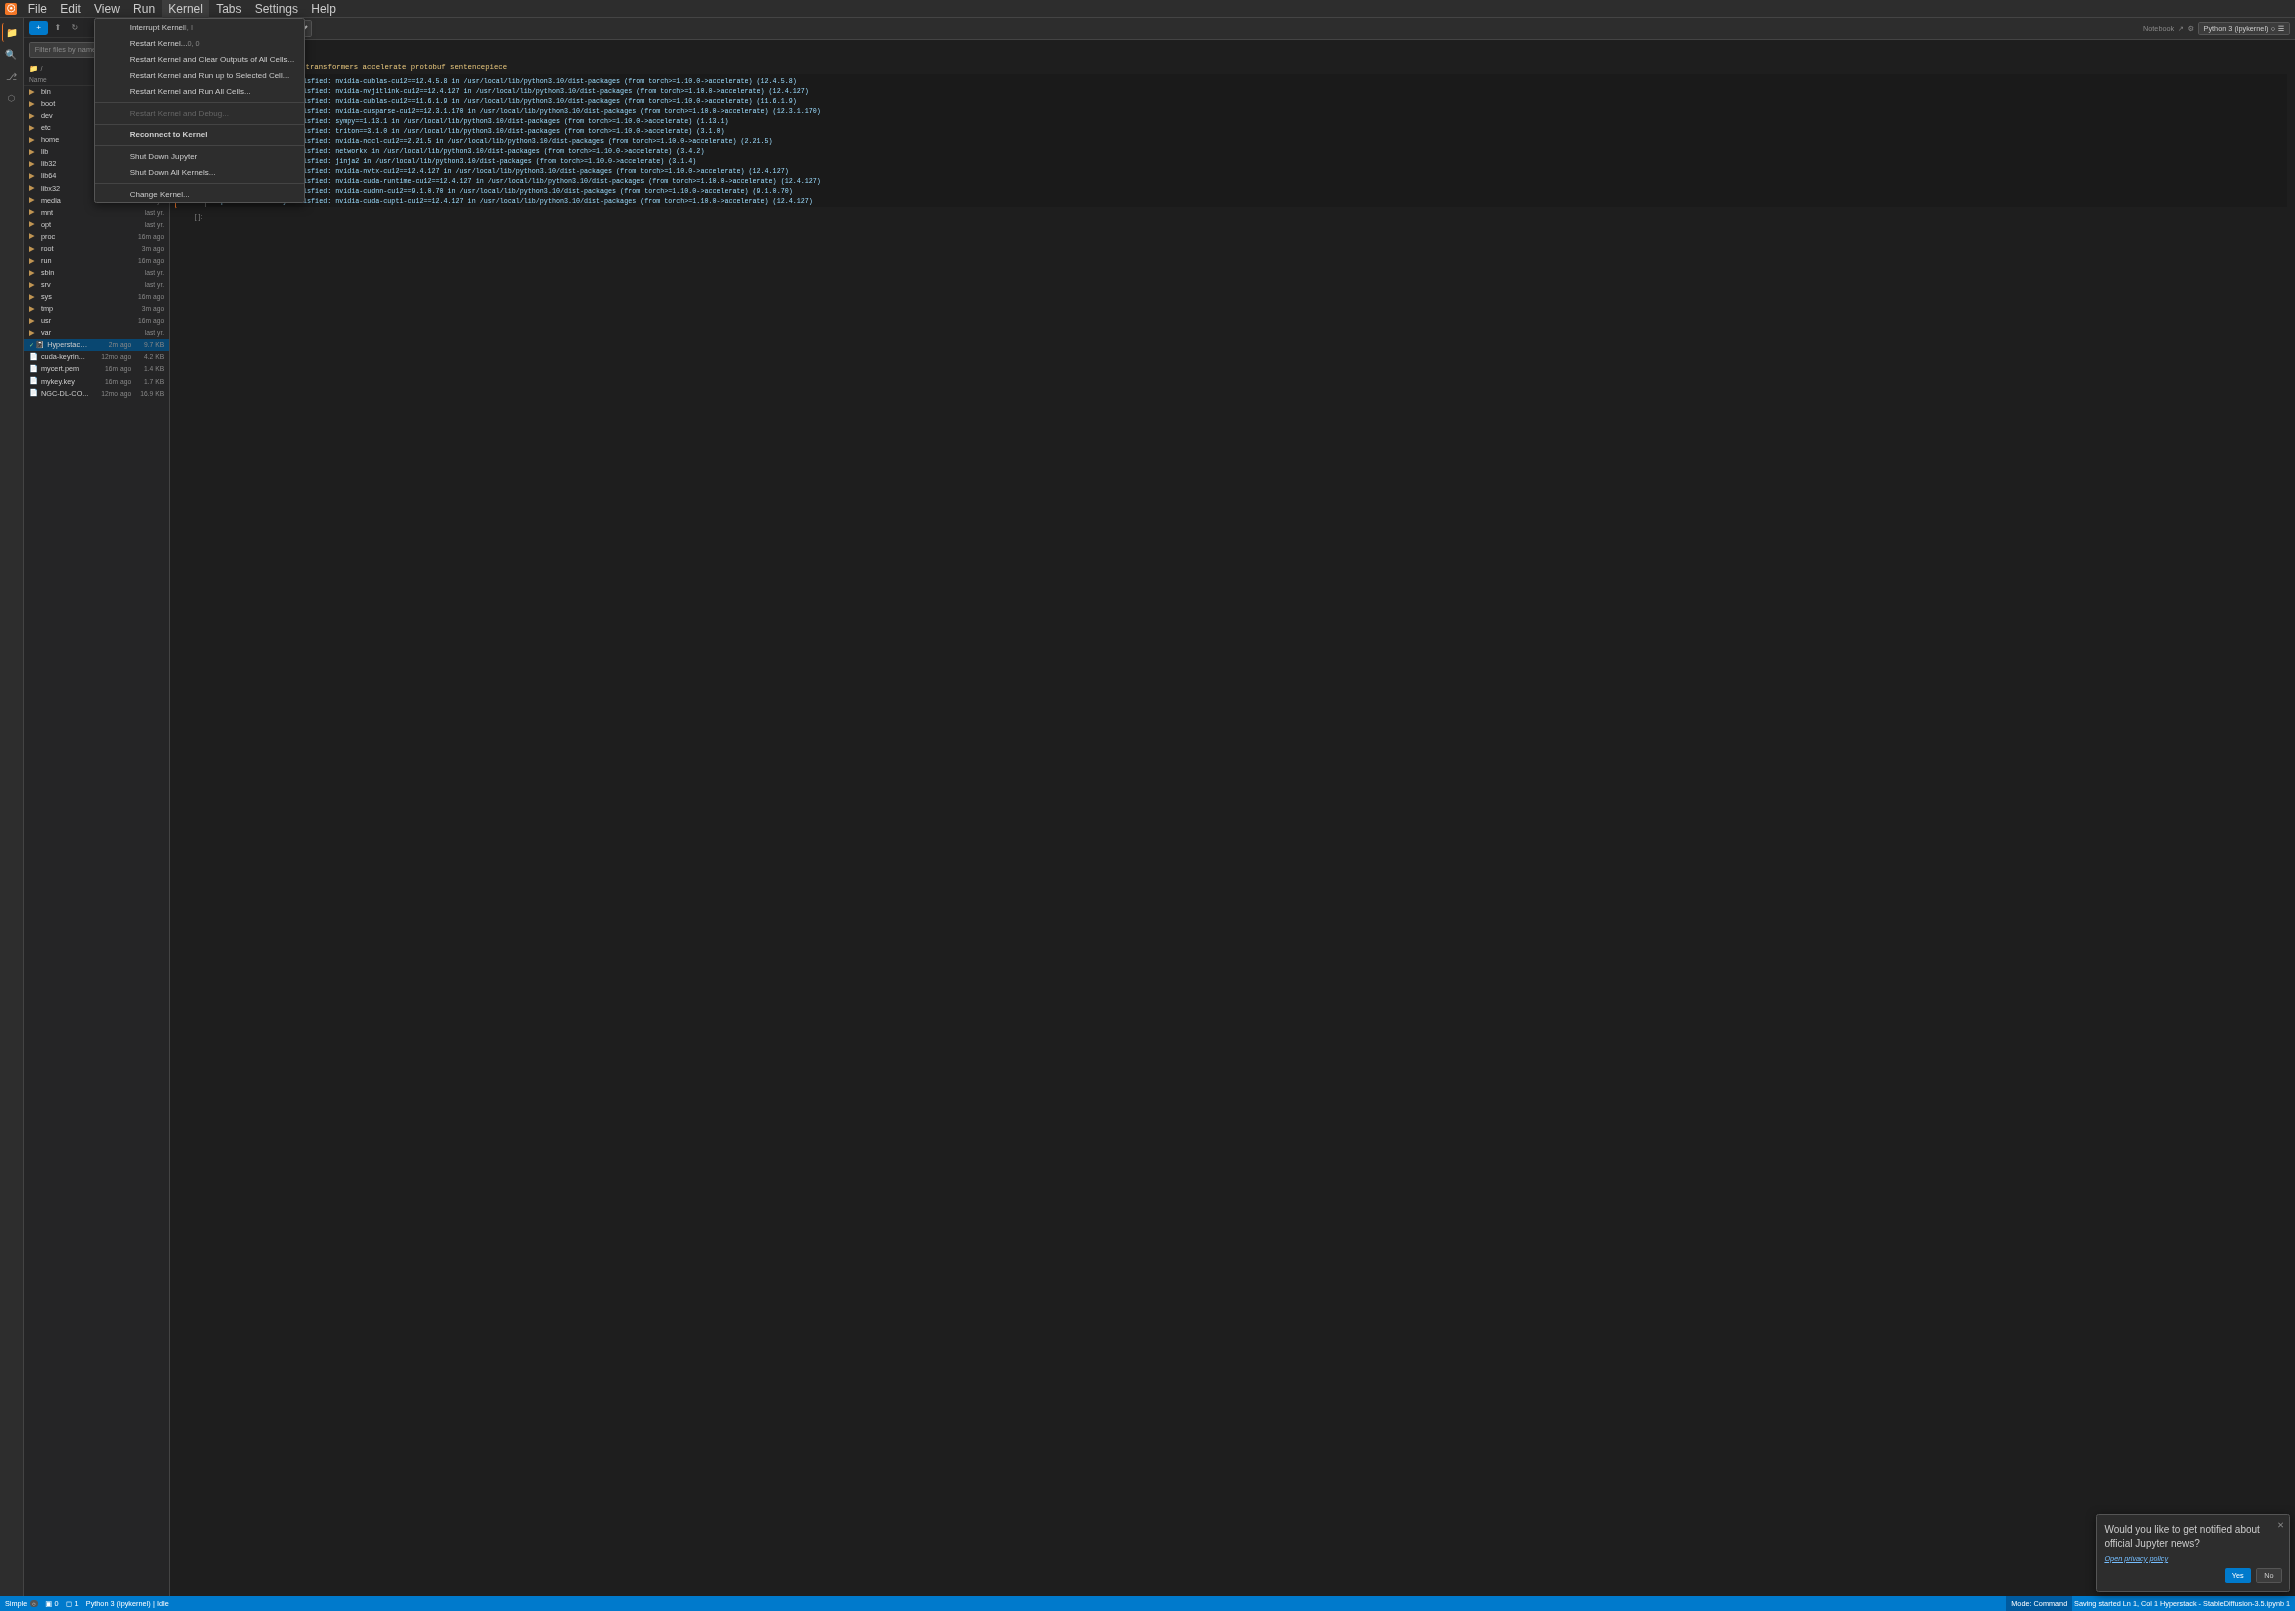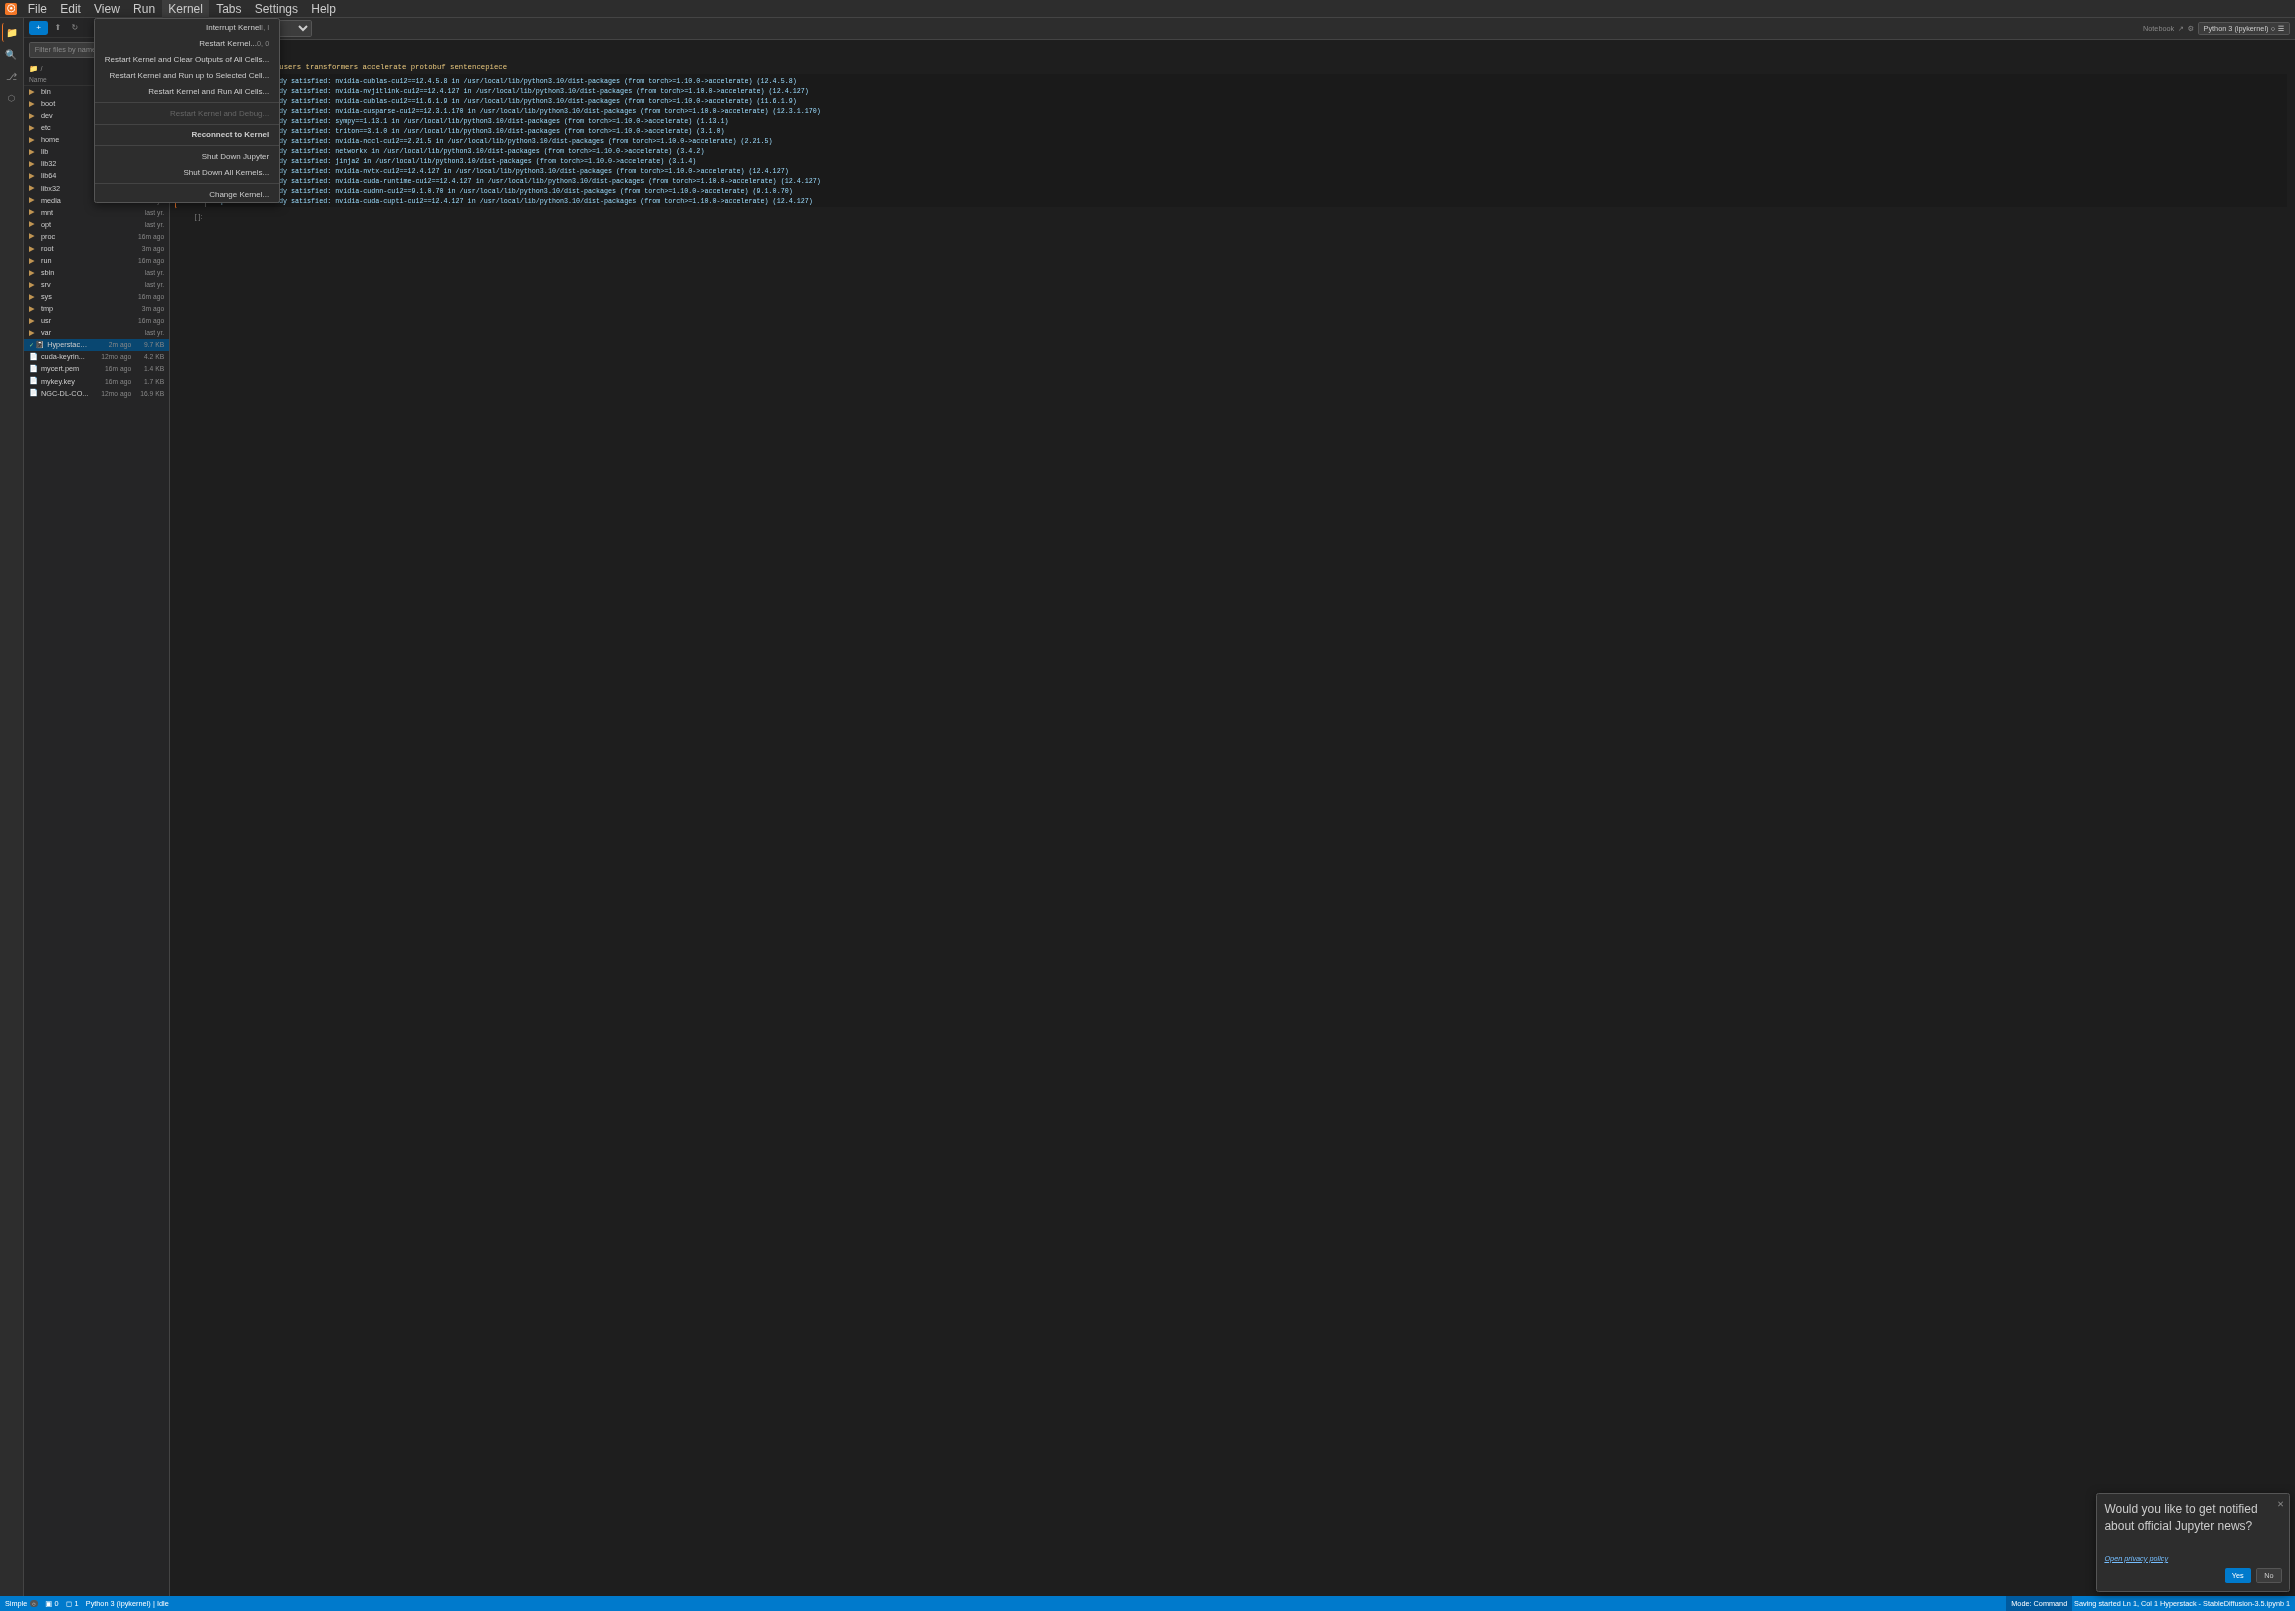--- a/index.html
+++ b/index.html
@@ -59,36 +59,36 @@
     .cell-header { display: flex; align-items: center; gap: 2.4px; padding: 1.2px 2.4px; }
     .cell-counter { color: #888; font-size: 6.7px; width: 24px; text-align: right; }
     .cell-actions { margin-left: auto; display: flex; gap: 1.2px; opacity: 0; }
     .cell-action-btn { width: 13.3px; height: 13.3px; display: flex; align-items: center; justify-content: center; cursor: pointer; color: #888; border-radius: 1.8px; font-size: 7.3px; }
     .cell-body { padding: 1.2px 2.4px 1.2px 29px; font-family: 'Courier New', monospace; font-size: 7.3px; color: #9cdcfe; }
     .cell-output-area { padding: 1.2px 2.4px 1.2px 29px; }
     .empty-cell { padding: 1.2px 2.4px 1.2px 29px; color: #555; }
 
     
     .dropdown-menu { position: absolute; top: 18px; left: 94px; background: #2d2d2d; border: 0.6px solid #555; border-radius: 2.4px; min-width: 182px; z-index: 1000; box-shadow: 0 2.4px 9.7px rgba(0,0,0,0.5); }
-    .dropdown-item { padding: 3.6px 9.7px; cursor: pointer; display: flex; justify-content: flex-end; align-items: center; color: #ccc; font-size: 8px; }
+    .dropdown-item { padding: 3.6px 9.7px; cursor: pointer; display: flex; justify-content: flex-start; align-items: center; color: #ccc; font-size: 8px; margin-left: 25px; }
     .dropdown-item.disabled { color: #666; cursor: default; }
     .dropdown-separator { height: 0.6px; background: #444; margin: 2.4px 0; }
     .dropdown-item .shortcut { color: #888; font-size: 7.3px; }
 
     
     .status-bar { height: 14.6px; background: #007acc; display: flex; align-items: center; padding: 0 4.9px; font-size: 7.3px; color: #fff; flex-shrink: 0; }
     .status-left { display: flex; align-items: center; gap: 7.3px; }
     .status-right { margin-left: auto; display: flex; align-items: center; gap: 2px; }
     .status-item { display: flex; align-items: center; gap: 2.4px; cursor: pointer; }
     .status-mode { background: #005a9e; padding: 0 4.9px; height: 14.6px; display: flex; align-items: center; }
 
     
     .notification-popup { position: absolute; bottom: 19.4px; right: 4.9px; width: 194px; background: #2d2d2d; border: 0.6px solid #555; border-radius: 2.4px; padding: 7.3px; box-shadow: 0 2.4px 9.7px rgba(0,0,0,0.5); }
     .notification-close { position: absolute; top: 4.9px; right: 4.9px; cursor: pointer; color: #888; font-size: 8.5px; }
-    .notification-text { font-size: 12px; color: #ccc; margin-bottom: 19px; line-height: 1.4; }
+    .notification-text { font-size: 10px; color: #ccc; margin-bottom: 3px; line-height: 1.4; }
     .notification-actions { display: flex; gap: 4.9px; justify-content: flex-end; }
     .notif-btn { padding: 2.4px 7.3px; border-radius: 1.8px; border: none; cursor: pointer; font-size: 7.3px; }
     .notif-btn.yes { background: #007acc; color: white; }
     .notif-btn.no { background: #3c3c3c; color: #ccc; border: 0.6px solid #555; }
     .notif-link { color: #75beff; font-size: 7.3px; text-decoration: underline; cursor: pointer; }
   </style>
 </head>
 <body>
 
 <div class="menubar">

